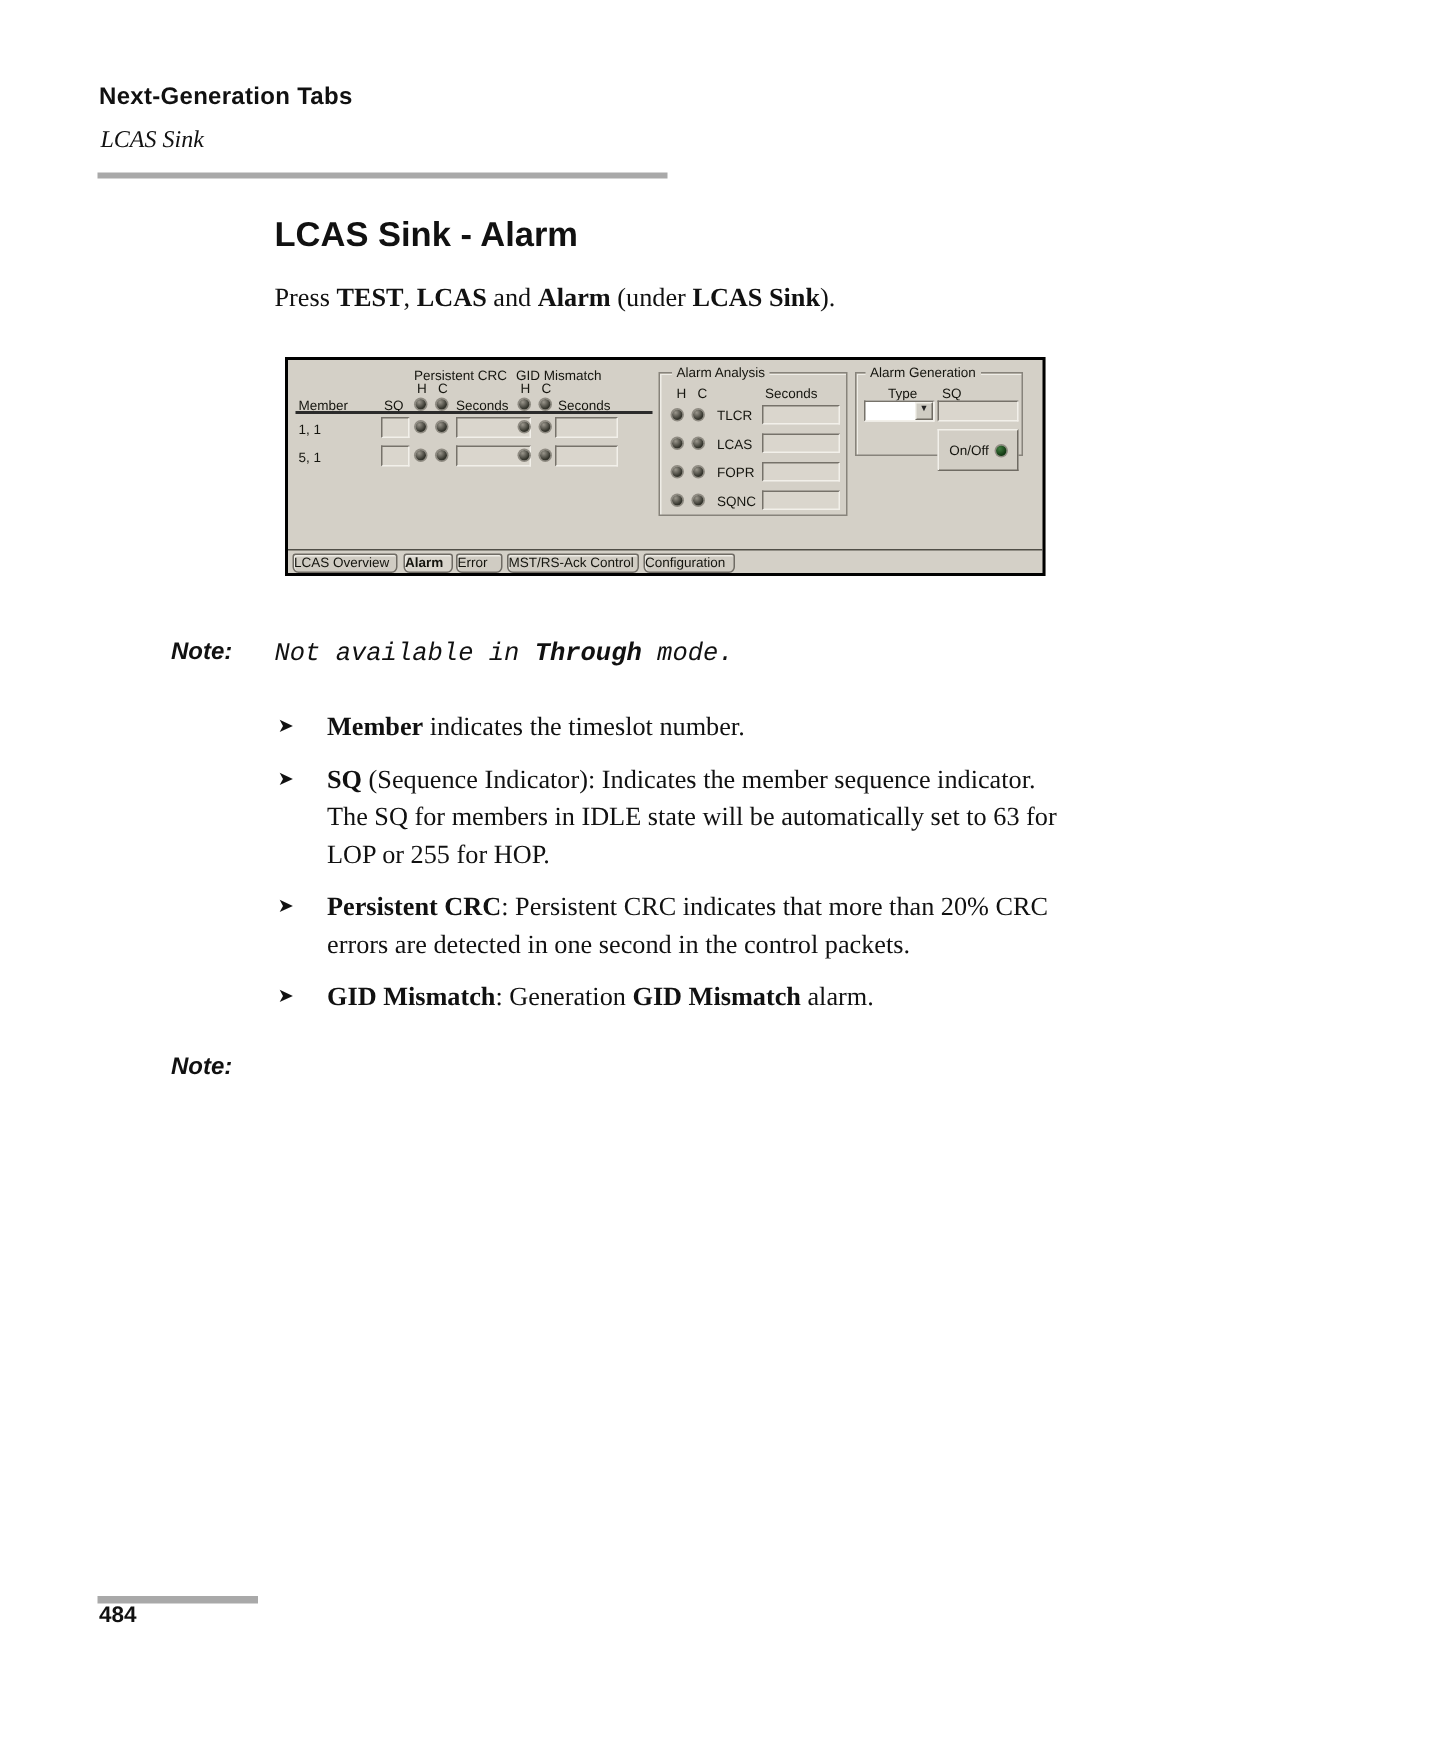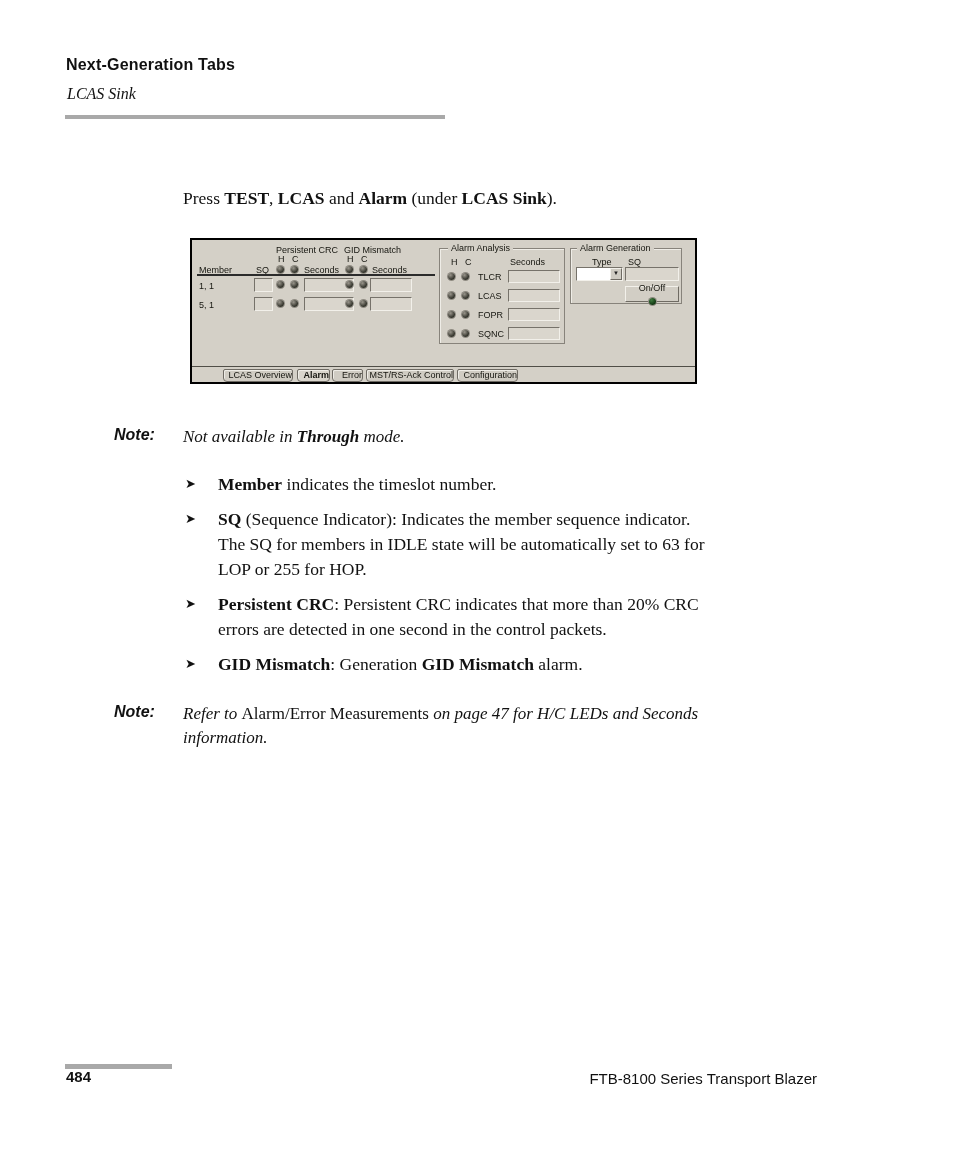--- a/index.html
+++ b/index.html
@@ -42,33 +42,34 @@
   .hline{position:absolute;background:#2b2b2b;}
   .dd-btn{position:absolute;background:#cfccc3;border:1px solid;
           border-color:#f2f0ea #6f6b63 #6f6b63 #f2f0ea;font-size:6px;
           text-align:center;line-height:9px;color:#222;}
   .btn{position:absolute;background:#d2cec5;border:1px solid;
        border-color:#f2f0ea #6f6b63 #6f6b63 #f2f0ea;
        display:flex;align-items:center;justify-content:center;gap:5px;}
   .paneline{position:absolute;left:0;top:126px;width:503px;height:1px;background:#504e47;}
   .tab{position:absolute;top:129px;height:13px;background:#d0ccc3;
        border:1px solid #6f6b64;border-radius:2px 2px 4px 4px;
-       box-shadow:inset 1px 1px 0 #eeece6;text-align:right;
-       line-height:11px;font-size:9px;margin-left:28px;}
+       box-shadow:inset 1px 1px 0 #eeece6;text-align:left;
+       line-height:11px;font-size:9px;}
   .tab.active{background:#d9d5cc;font-weight:bold;}
 </style>
 </head>
 <body>
 
 <div class="page">
 
   <div class="abs section-title sans">Next-Generation Tabs</div>
   <div class="abs subsection">LCAS Sink</div>
   <div class="abs header-rule"></div>
 
+  <div class="abs doc-title sans">LCAS Sink - Alarm</div>
   <div class="abs press"><span>Press </span><b>TEST</b><span>, </span><b>LCAS</b><span> and </span><b>Alarm</b><span> (under </span><b>LCAS Sink</b><span>).</span></div>
 
   <div class="shot">
 
     <div class="s" style="left:84px;top:5px;">Persistent CRC</div>
     <div class="s" style="left:86px;top:14px;">H</div>
     <div class="s" style="left:100px;top:14px;">C</div>
     <div class="s" style="left:152px;top:5px;">GID Mismatch</div>
     <div class="s" style="left:155px;top:14px;">H</div>
     <div class="s" style="left:169px;top:14px;">C</div>
@@ -128,36 +129,36 @@
       <div class="field" style="left:68px;top:78px;width:52px;height:13px;"></div>
     </div>
 
     <div class="groupbox" style="left:378px;top:8px;width:112px;height:56px;">
       <div class="legend s" style="left:6px;">Alarm Generation</div>
       <div class="s" style="left:21px;top:8px;">Type</div>
       <div class="s" style="left:57px;top:8px;">SQ</div>
       <div class="field white" style="left:5px;top:18px;width:47px;height:14px;"></div>
       <div class="dd-btn" style="left:39px;top:19px;width:12px;height:12px;">▼</div>
       <div class="field" style="left:54px;top:18px;width:54px;height:14px;"></div>
-      <div class="btn" style="left:54px;top:37px;width:54px;height:16px;flex-direction:column;">
+      <div class="btn" style="left:54px;top:37px;width:54px;height:28px;">
         <span>On/Off</span>
         <span class="led green" style="position:static;flex:0 0 auto;"></span>
       </div>
     </div>
 
     <div class="paneline"></div>
     <div class="tab" style="left:3px;width:70px;">LCAS Overview</div>
     <div class="tab active" style="left:77px;width:33px;">Alarm</div>
     <div class="tab" style="left:112px;width:31px;">Error</div>
     <div class="tab" style="left:146px;width:88px;">MST/RS-Ack Control</div>
     <div class="tab" style="left:237px;width:61px;">Configuration</div>
   </div>
 
   <div class="abs note-label" style="left:114px;top:426px;">Note:</div>
-  <div class="abs note-text" style="left:183px;top:425px;"><span>Not available in </span><b>Through</b><span> mode.</span></div>
+  <div class="abs note-text" style="left:183px;top:425px;font-family:Liberation Mono, monospace;"><span>Not available in </span><b>Through</b><span> mode.</span></div>
 
   <div class="abs bullet" style="top:472px;">
     <span class="marker">➤</span>
     <span class="btext"><b>Member</b><span> indicates the timeslot number.</span></span>
   </div>
   <div class="abs bullet" style="top:507px;">
     <span class="marker">➤</span>
     <span class="btext"><b>SQ</b><span> (Sequence Indicator): Indicates the member sequence indicator.
 The SQ for members in IDLE state will be automatically set to 63 for
 LOP or 255 for HOP.</span></span>
@@ -166,20 +167,17 @@
     <span class="marker">➤</span>
     <span class="btext"><b>Persistent CRC</b><span>: Persistent CRC indicates that more than 20% CRC
 errors are detected in one second in the control packets.</span></span>
   </div>
   <div class="abs bullet" style="top:652px;">
     <span class="marker">➤</span>
     <span class="btext"><b>GID Mismatch</b><span>: Generation </span><b>GID Mismatch</b><span> alarm.</span></span>
   </div>
 
   <div class="abs note-label" style="left:114px;top:703px;">Note:</div>
-  <div class="abs note-text" style="left:183px;top:702px;"><span>Refer to </span><span class="upright">Alarm/Error Measurements</span><span> on page 47 for H/C LEDs and Seconds
-information.</span></div>
 
   <div class="abs footer-bar"></div>
   <div class="abs page-num sans">484</div>
-  <div class="abs product sans">FTB-8100 Series Transport Blazer</div>
 
 </div>
 
 </body></html>

